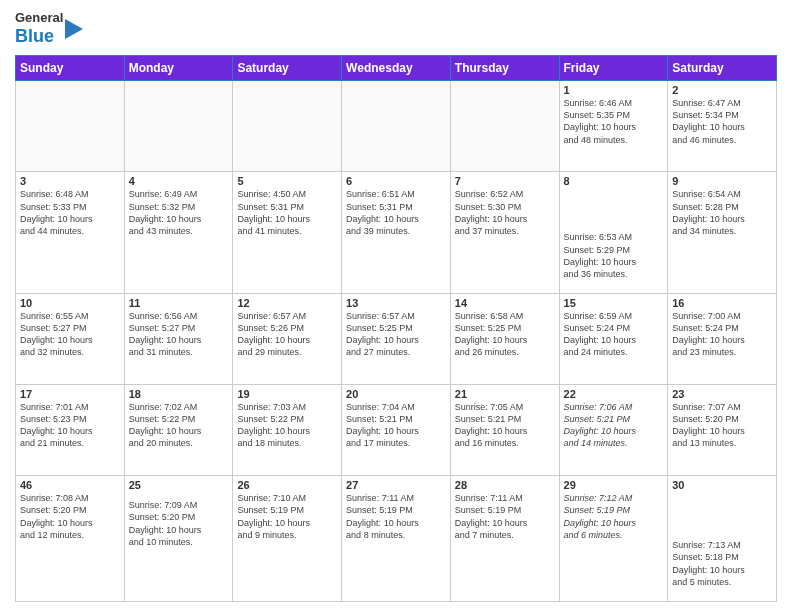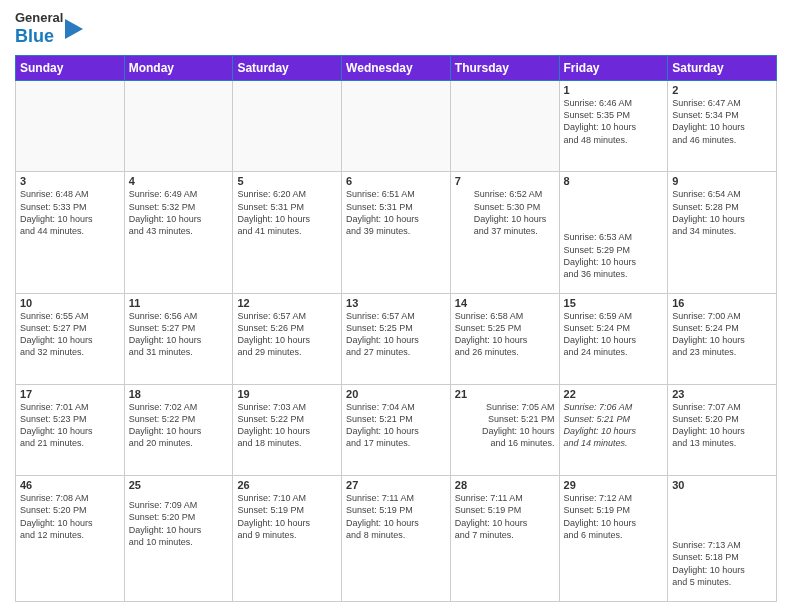--- a/index.html
+++ b/index.html
@@ -148,35 +148,35 @@
           </td>
           <td>
             <span class="day-num">4</span>
             <div class="day-info" style="white-space: pre-line;">Sunrise: 6:49 AM
 Sunset: 5:32 PM
 Daylight: 10 hours
 and 43 minutes.</div>
           </td>
           <td>
             <span class="day-num">5</span>
-            <div class="day-info" style="white-space: pre-line;">Sunrise: 6:20 AM
+            <div class="day-info" style="white-space: pre-line;">Sunrise: 4:50 AM
 Sunset: 5:31 PM
 Daylight: 10 hours
 and 41 minutes.</div>
           </td>
           <td>
             <span class="day-num">6</span>
             <div class="day-info" style="white-space: pre-line;">Sunrise: 6:51 AM
 Sunset: 5:31 PM
 Daylight: 10 hours
 and 39 minutes.</div>
           </td>
           <td>
             <span class="day-num">7</span>
-            <div class="day-info" style="white-space: pre-line; margin-left: 19px;">Sunrise: 6:52 AM
+            <div class="day-info" style="white-space: pre-line;">Sunrise: 6:52 AM
 Sunset: 5:30 PM
 Daylight: 10 hours
 and 37 minutes.</div>
           </td>
           <td>
             <span class="day-num">8</span>
             <div class="day-info" style="white-space: pre-line; margin-top: 44px;">Sunrise: 6:53 AM
 Sunset: 5:29 PM
 Daylight: 10 hours
 and 36 minutes.</div>
@@ -264,21 +264,21 @@
           </td>
           <td>
             <span class="day-num">20</span>
             <div class="day-info" style="white-space: pre-line;">Sunrise: 7:04 AM
 Sunset: 5:21 PM
 Daylight: 10 hours
 and 17 minutes.</div>
           </td>
           <td>
             <span class="day-num">21</span>
-            <div class="day-info" style="white-space: pre-line; text-align: right;">Sunrise: 7:05 AM
+            <div class="day-info" style="white-space: pre-line;">Sunrise: 7:05 AM
 Sunset: 5:21 PM
 Daylight: 10 hours
 and 16 minutes.</div>
           </td>
           <td>
             <span class="day-num">22</span>
             <div class="day-info" style="white-space: pre-line; font-style: italic;">Sunrise: 7:06 AM
 Sunset: 5:21 PM
 Daylight: 10 hours
 and 14 minutes.</div>
@@ -322,21 +322,21 @@
           </td>
           <td>
             <span class="day-num">28</span>
             <div class="day-info" style="white-space: pre-line;">Sunrise: 7:11 AM
 Sunset: 5:19 PM
 Daylight: 10 hours
 and 7 minutes.</div>
           </td>
           <td>
             <span class="day-num">29</span>
-            <div class="day-info" style="white-space: pre-line;">Sunrise: 7:12 AM
+            <div class="day-info" style="white-space: pre-line; font-style: italic;">Sunrise: 7:12 AM
 Sunset: 5:19 PM
 Daylight: 10 hours
 and 6 minutes.</div>
           </td>
           <td>
             <span class="day-num">30</span>
             <div class="day-info" style="white-space: pre-line; margin-top: 48px;">Sunrise: 7:13 AM
 Sunset: 5:18 PM
 Daylight: 10 hours
 and 5 minutes.</div>

